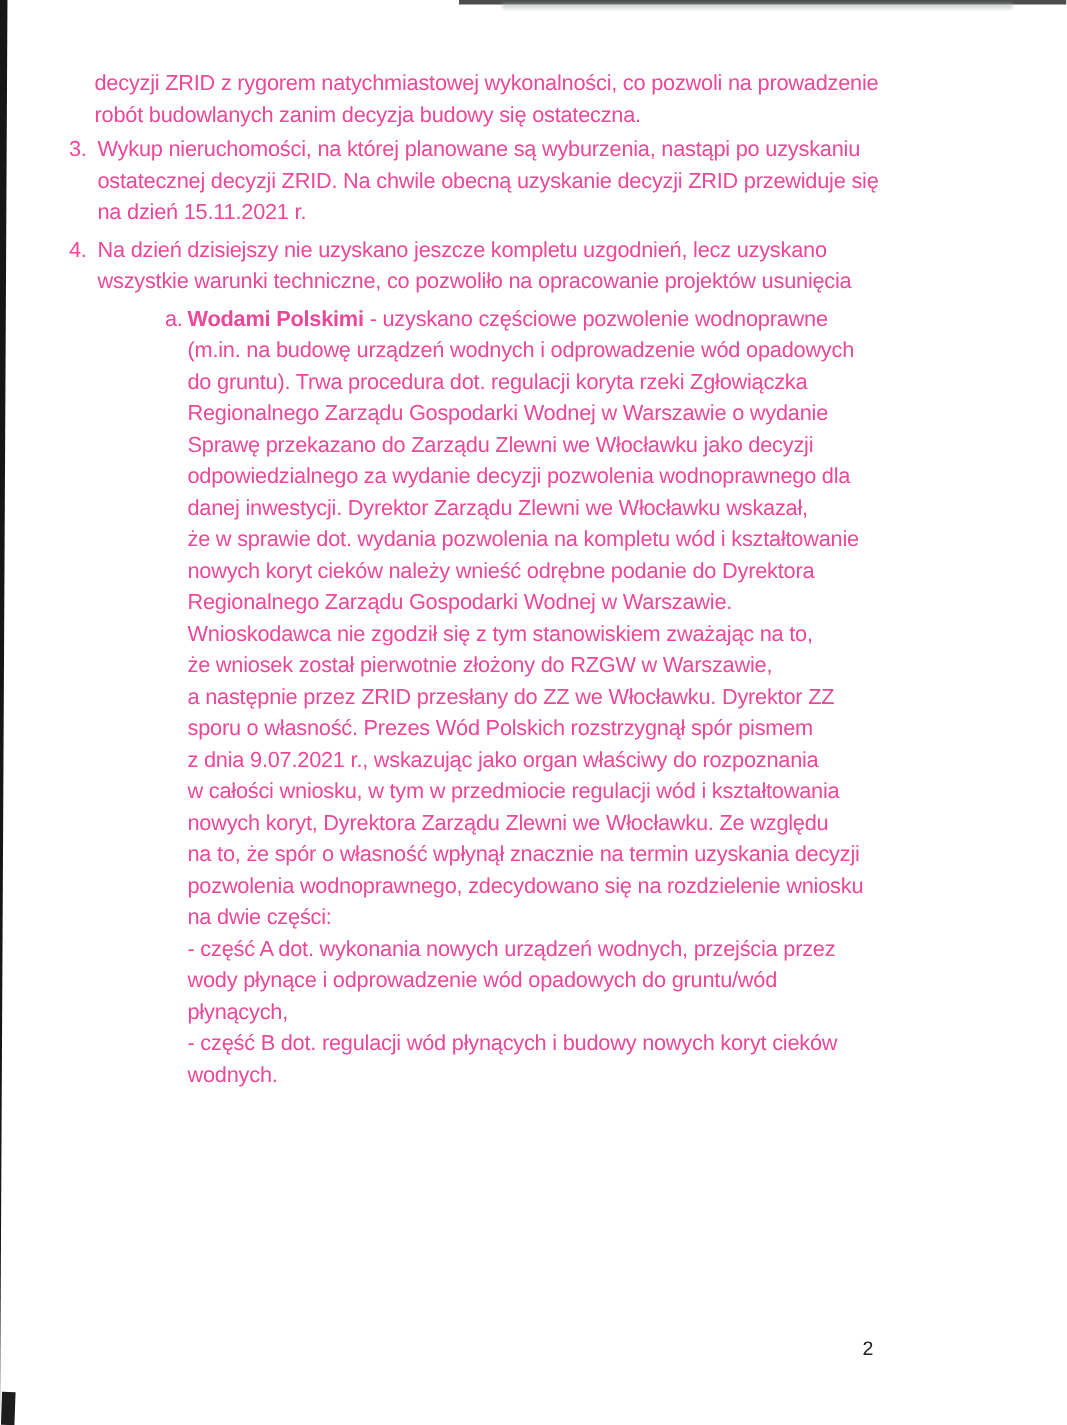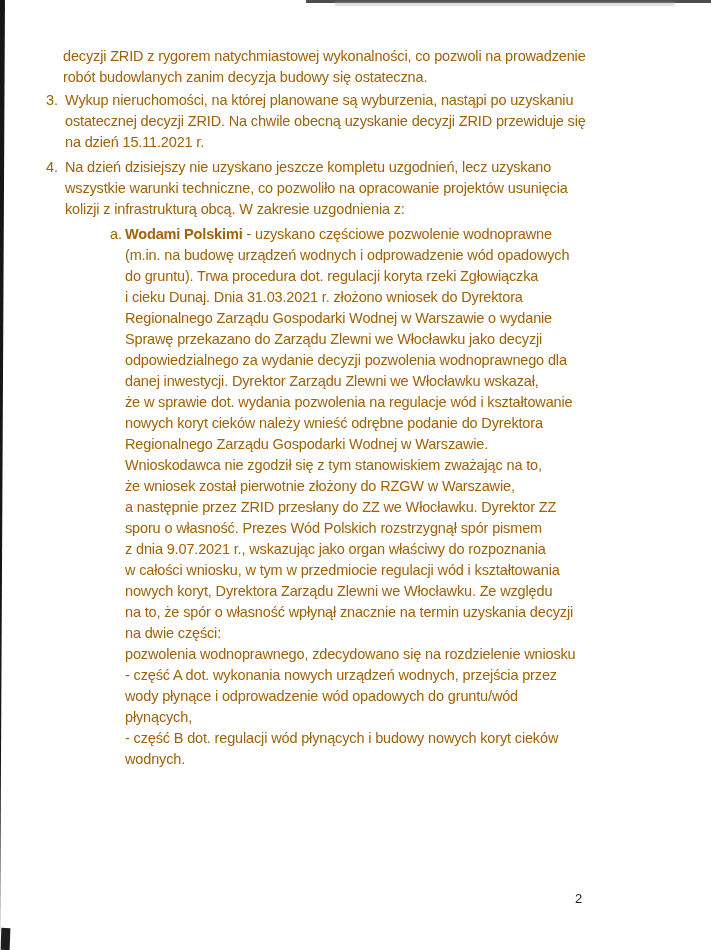--- a/index.html
+++ b/index.html
@@ -32,21 +32,21 @@
   .scan-top-blur {
     position: absolute; left: 335px; top: 2px;
     width: 340px; height: 4px;
     background: #aab0b4;
     opacity: 0.45;
     filter: blur(1.2px);
   }
   
   .content {
     position: absolute; left: 46px; top: 46px;
-    color: #a16207;
+    color: #ec4899;
     font-size: 14.5px;
     line-height: 21px;
     letter-spacing: -0.15px;
     white-space: nowrap;
   }
   .line { height: 21px; }
   .para-continuation { margin-left: 17px; }
   .item { display: flex; }
   .item-3 { margin-top: 2px; }
   .item-4 { margin-top: 4px; }
@@ -83,48 +83,46 @@
         <div class="line">ostatecznej decyzji ZRID. Na chwile obecną uzyskanie decyzji ZRID przewiduje się</div>
         <div class="line">na dzień 15.11.2021 r.</div>
       </div>
     </div>
 
     <div class="item item-4">
       <div class="marker">4.</div>
       <div class="lines">
         <div class="line">Na dzień dzisiejszy nie uzyskano jeszcze kompletu uzgodnień, lecz uzyskano</div>
         <div class="line">wszystkie warunki techniczne, co pozwoliło na opracowanie projektów usunięcia</div>
-        <div class="line">kolizji z infrastrukturą obcą. W zakresie uzgodnienia z:</div>
       </div>
     </div>
 
     <div class="lettered">
       <div class="marker">a.</div>
       <div class="lines">
         <div class="line"><span class="bold">Wodami Polskimi</span><span> - uzyskano częściowe pozwolenie wodnoprawne</span></div>
         <div class="line">(m.in. na budowę urządzeń wodnych i odprowadzenie wód opadowych</div>
         <div class="line">do gruntu). Trwa procedura dot. regulacji koryta rzeki Zgłowiączka</div>
-        <div class="line">i cieku Dunaj. Dnia 31.03.2021 r. złożono wniosek do Dyrektora</div>
         <div class="line">Regionalnego Zarządu Gospodarki Wodnej w Warszawie o wydanie</div>
         <div class="line">Sprawę przekazano do Zarządu Zlewni we Włocławku jako decyzji</div>
         <div class="line">odpowiedzialnego za wydanie decyzji pozwolenia wodnoprawnego dla</div>
         <div class="line">danej inwestycji. Dyrektor Zarządu Zlewni we Włocławku wskazał,</div>
-        <div class="line">że w sprawie dot. wydania pozwolenia na regulacje wód i kształtowanie</div>
+        <div class="line">że w sprawie dot. wydania pozwolenia na kompletu wód i kształtowanie</div>
         <div class="line">nowych koryt cieków należy wnieść odrębne podanie do Dyrektora</div>
         <div class="line">Regionalnego Zarządu Gospodarki Wodnej w Warszawie.</div>
         <div class="line">Wnioskodawca nie zgodził się z tym stanowiskiem zważając na to,</div>
         <div class="line">że wniosek został pierwotnie złożony do RZGW w Warszawie,</div>
         <div class="line">a następnie przez ZRID przesłany do ZZ we Włocławku. Dyrektor ZZ</div>
         <div class="line">sporu o własność. Prezes Wód Polskich rozstrzygnął spór pismem</div>
         <div class="line">z dnia 9.07.2021 r., wskazując jako organ właściwy do rozpoznania</div>
         <div class="line">w całości wniosku, w tym w przedmiocie regulacji wód i kształtowania</div>
         <div class="line">nowych koryt, Dyrektora Zarządu Zlewni we Włocławku. Ze względu</div>
         <div class="line">na to, że spór o własność wpłynął znacznie na termin uzyskania decyzji</div>
+        <div class="line">pozwolenia wodnoprawnego, zdecydowano się na rozdzielenie wniosku</div>
         <div class="line">na dwie części:</div>
-        <div class="line">pozwolenia wodnoprawnego, zdecydowano się na rozdzielenie wniosku</div>
         <div class="line">- część A dot. wykonania nowych urządzeń wodnych, przejścia przez</div>
         <div class="line">wody płynące i odprowadzenie wód opadowych do gruntu/wód</div>
         <div class="line">płynących,</div>
         <div class="line">- część B dot. regulacji wód płynących i budowy nowych koryt cieków</div>
         <div class="line">wodnych.</div>
       </div>
     </div>
 
   </div>
 

